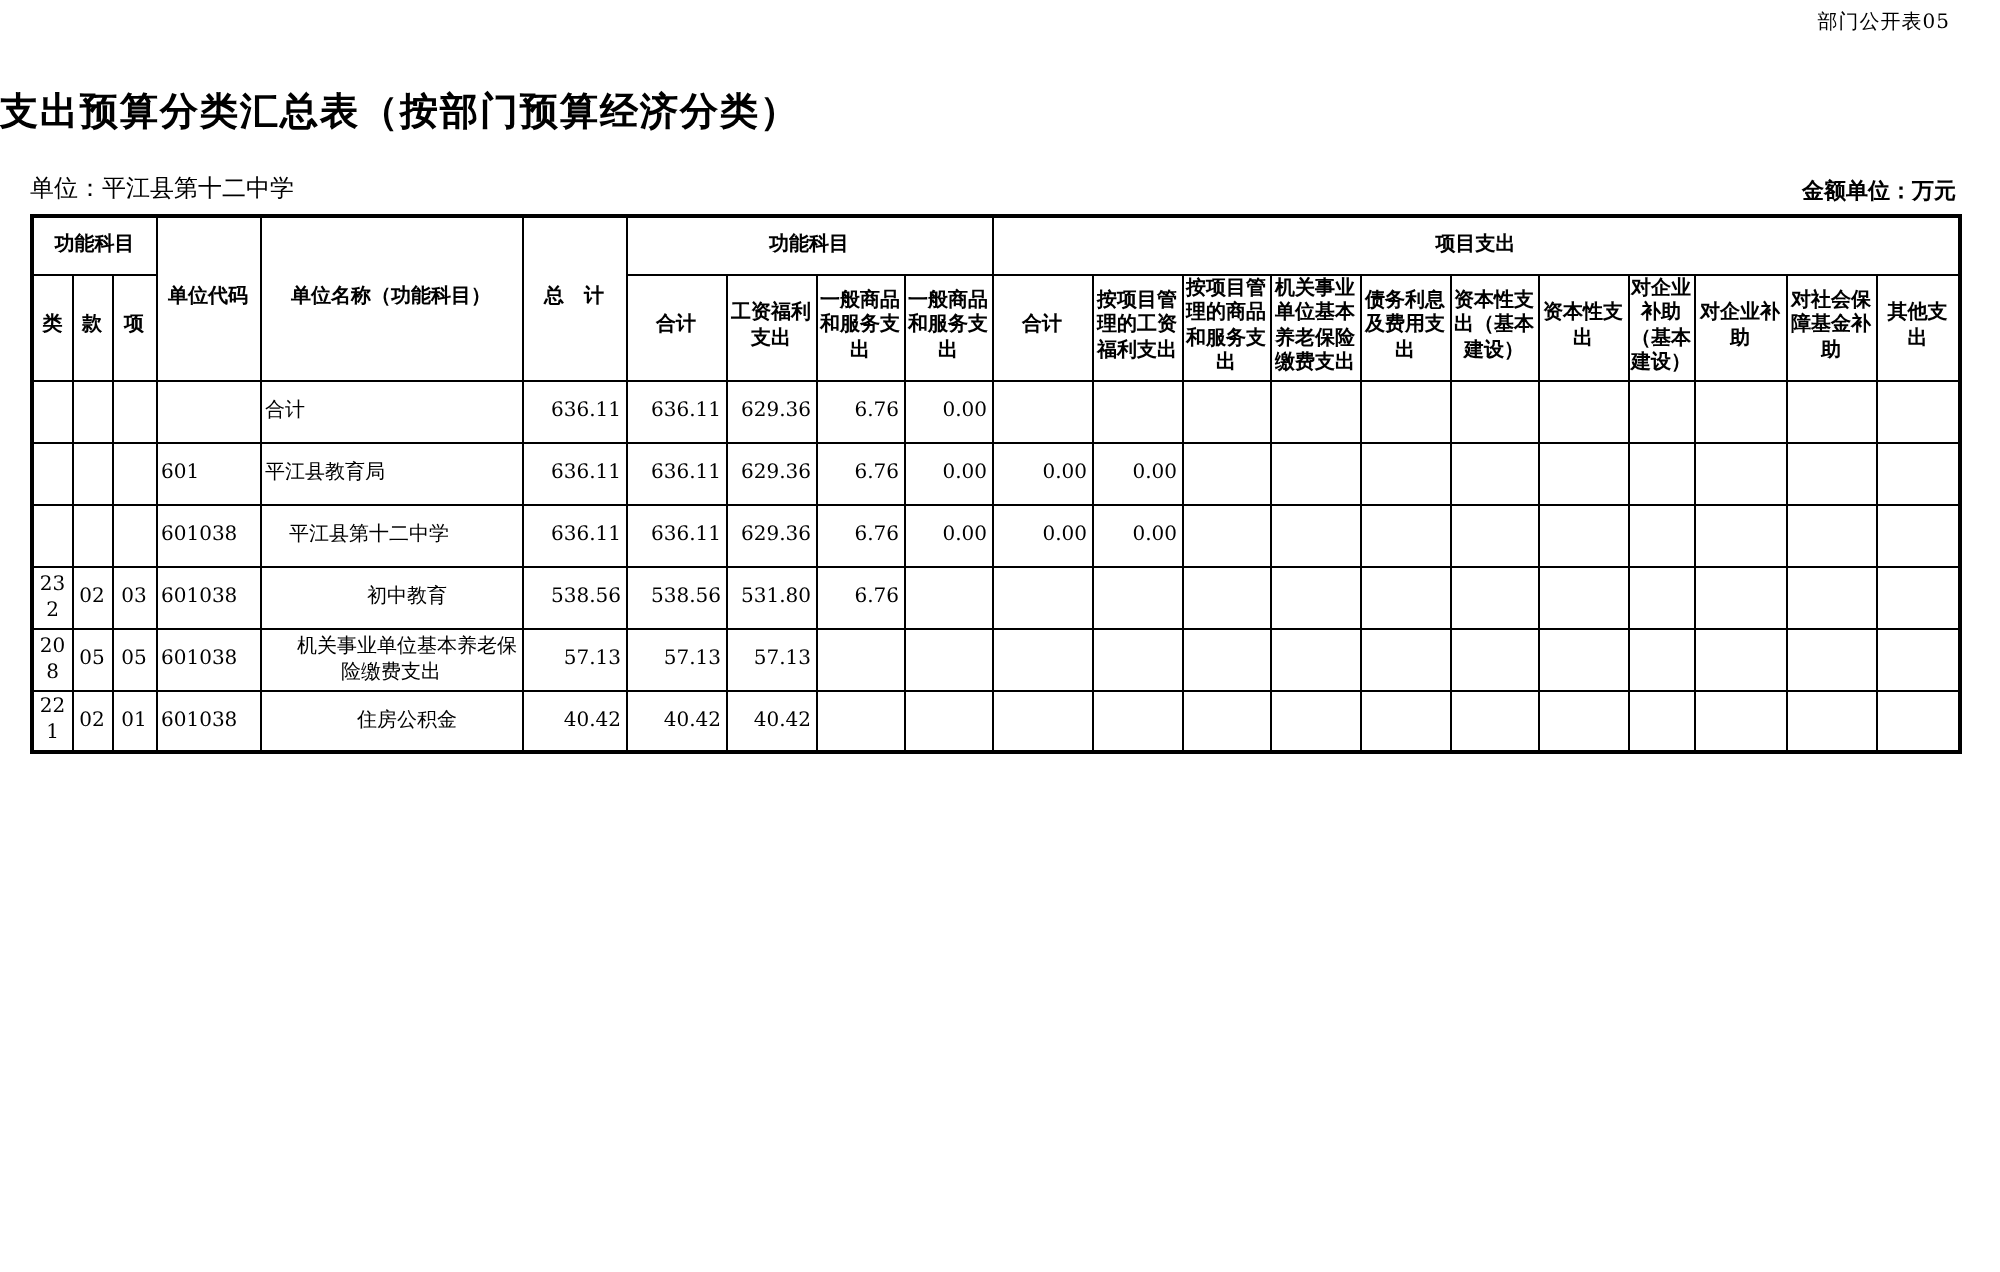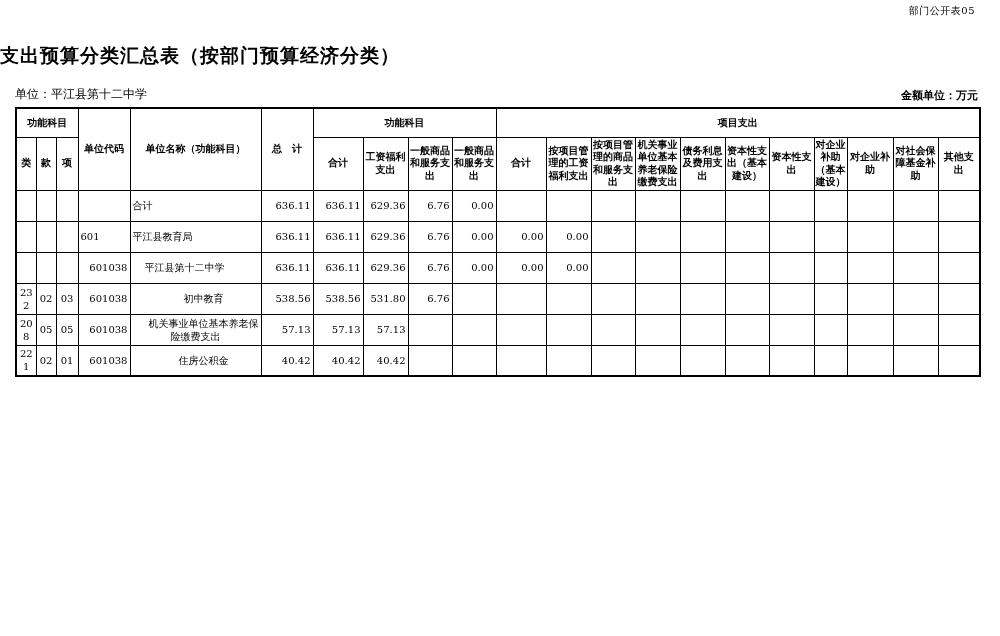--- a/index.html
+++ b/index.html
@@ -48,21 +48,21 @@
   tr.h1{height:29px;}
   tr.h2{height:47px;}
   tbody tr{height:31px;}
   table.budget td{
     font-size:10px;line-height:1.3;
     padding:1px 2px;
     word-break:break-all;
   }
   td.c{text-align:center;}
   td.code-l{text-align:left;padding-left:2px;}
-  td.code-r{text-align:right;padding-right:3px;}
+  td.code-r{text-align:left;padding-right:3px;}
   td.name{text-align:left;padding-left:2px;}
   td.indent-1{text-indent:12px;}
   td.indent-2{text-indent:16px;text-align:center;}
   td.num{text-align:right;padding-right:3px;}
 </style>
 </head>
 <body>
 
 <div class="corner-note">部门公开表05</div>
 <div class="page-title">支出预算分类汇总表（按部门预算经济分类）</div>

